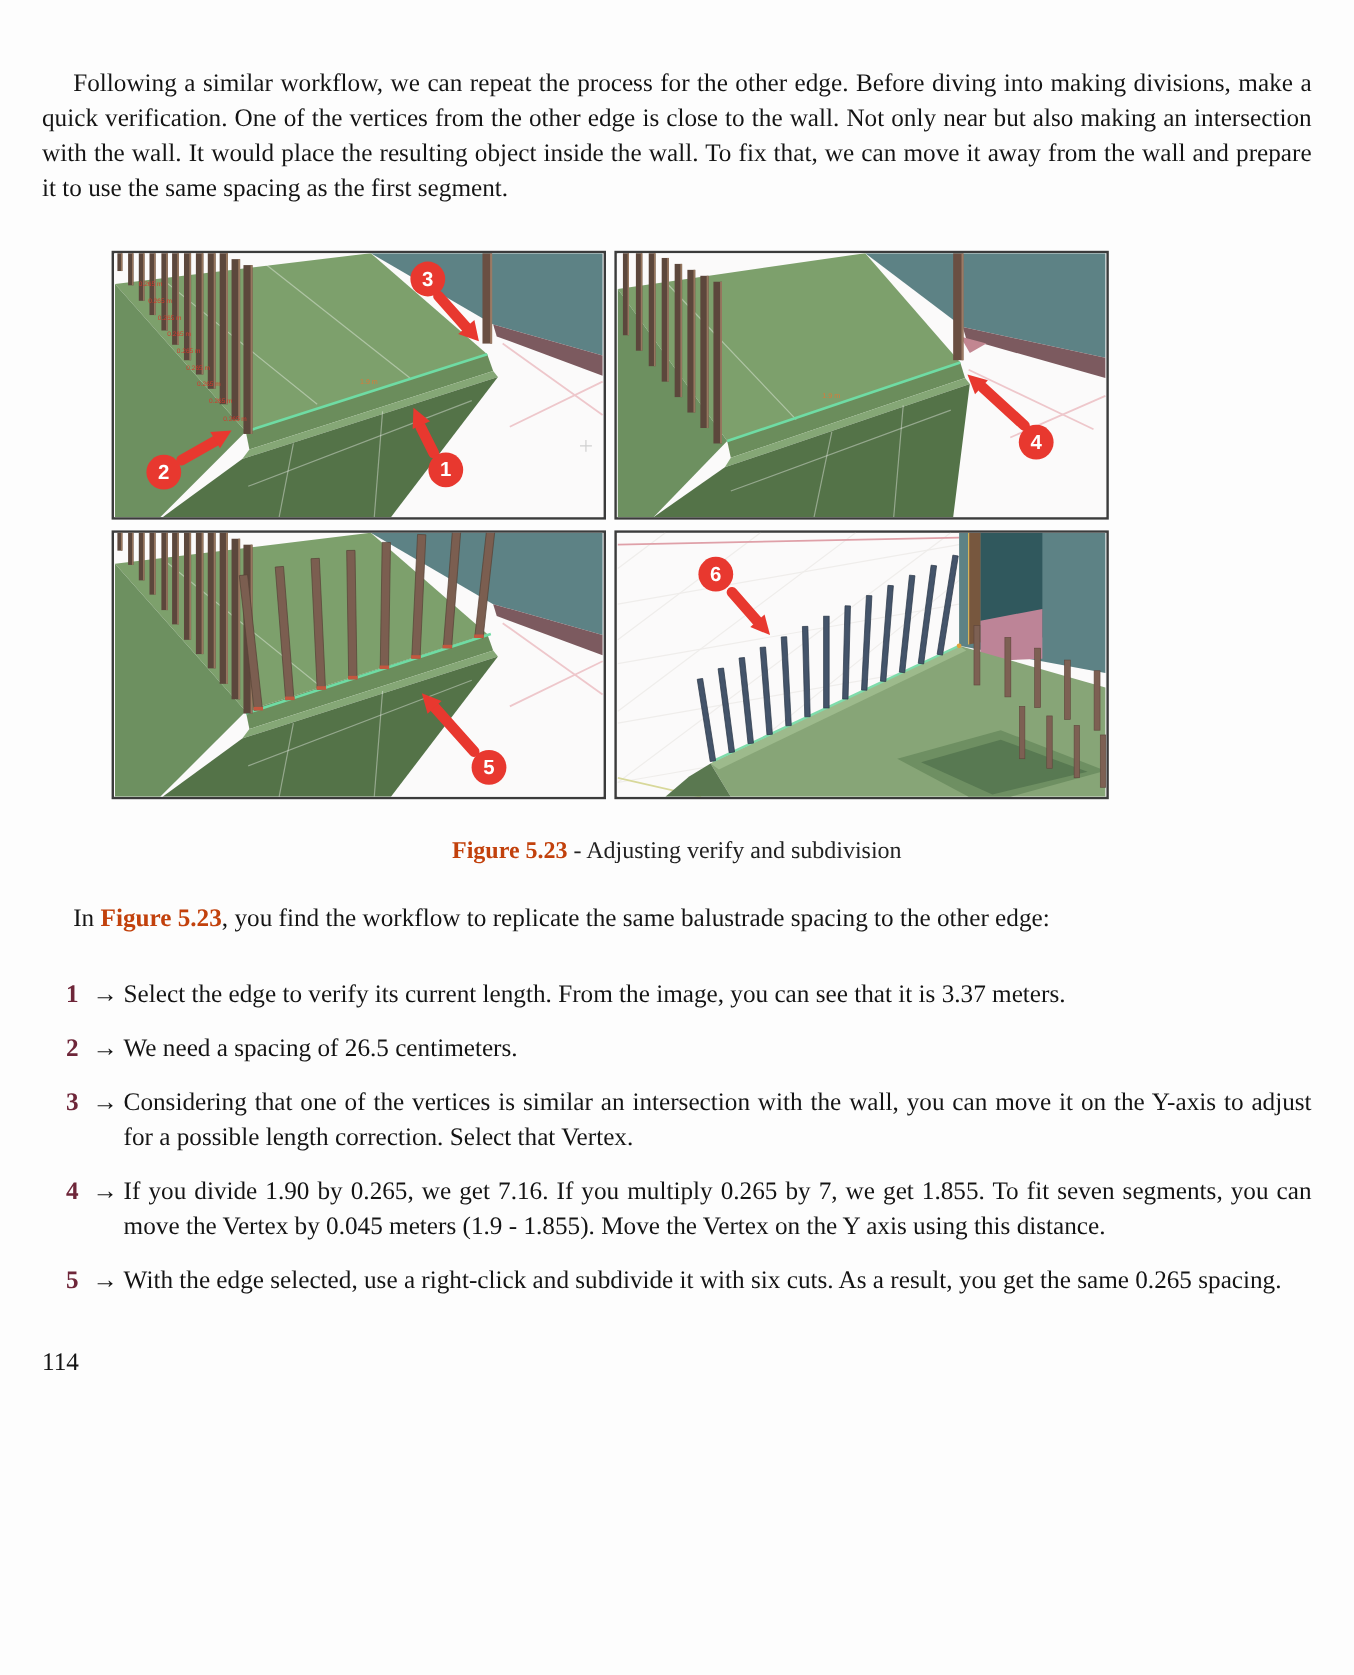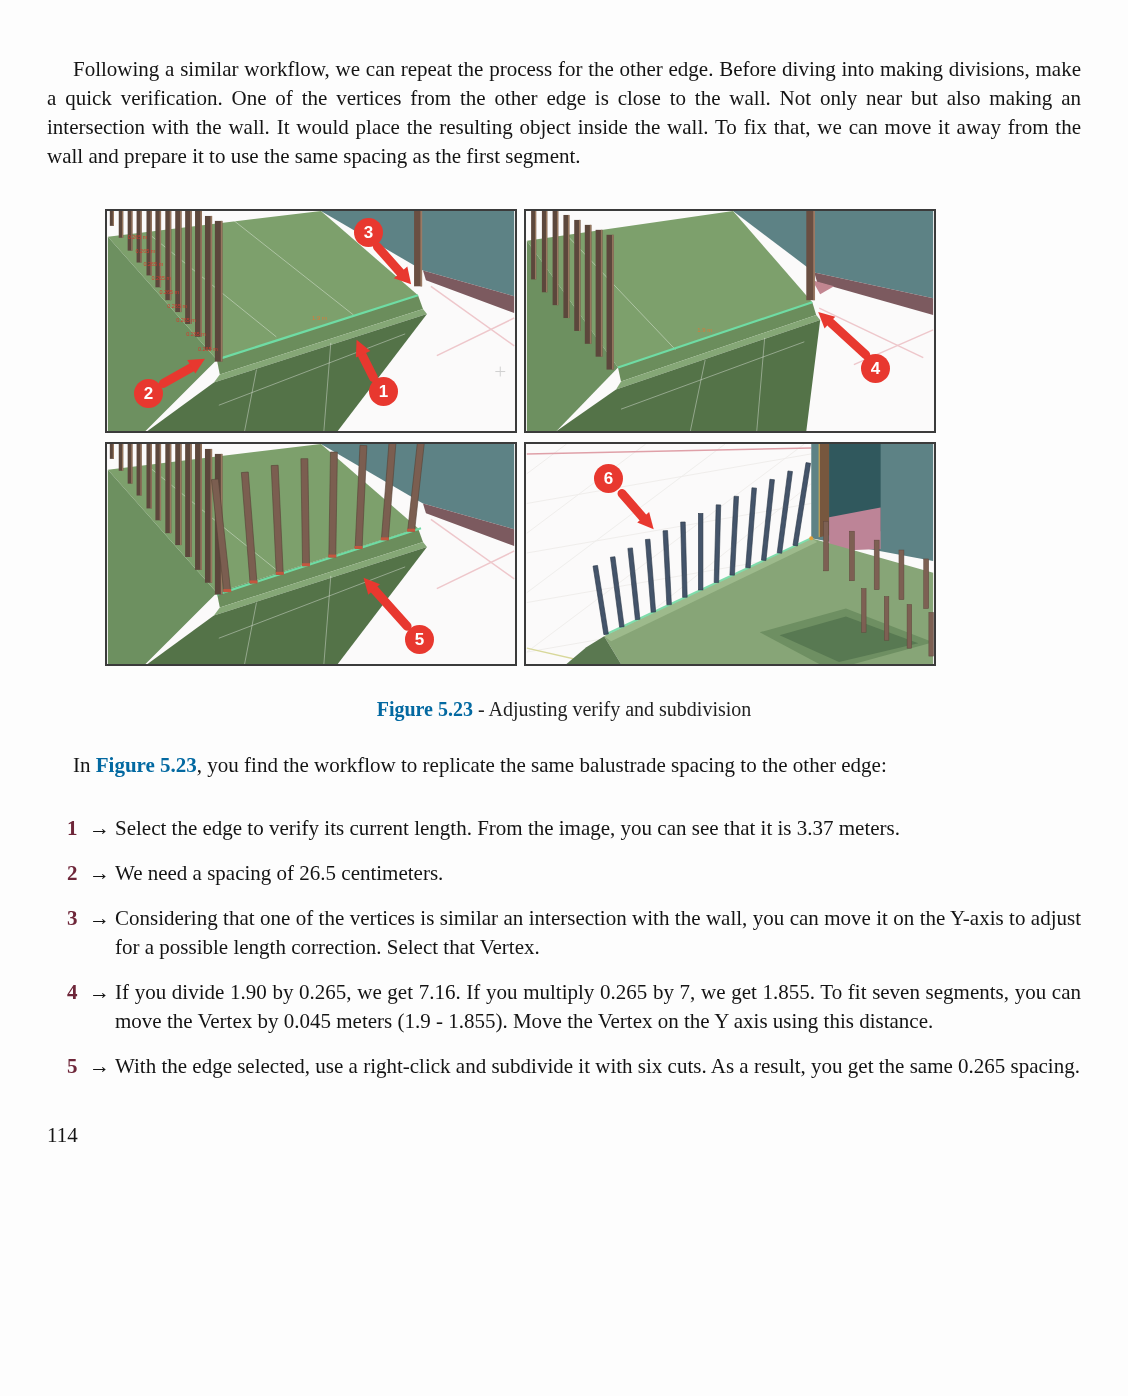--- a/index.html
+++ b/index.html
@@ -1,27 +1,27 @@
 <!DOCTYPE html>
 <html><head>
 <meta charset="utf-8">
 <style>
   * { margin:0; padding:0; box-sizing:border-box; }
   html,body { width:1128px; }
   body {
     height:1396px; background:#fdfdfd; overflow:hidden;
     font-family:"Liberation Serif", serif; color:#141414;
   }
-  .content { padding:0 47px; }
+  .content { padding:0 35px; }
   .para {
     font-size:21px; line-height:29px; text-align:justify; text-indent:26px;
   }
   .para-1 { margin-top:55px; }
   .para-2 { margin-top:30px; }
-  .figure-ref { color:#0369a1; font-weight:bold; }
+  .figure-ref { color:#c2410c; font-weight:bold; }
   .figure-wrap { margin-top:38px; margin-left:58px; width:831px; }
   .panel-grid { display:grid; grid-template-columns:412px 412px; gap:9px 7px; }
   .panel {
     position:relative; width:412px; height:224px;
     border:2px solid #3b3b3b; background:#fbfafa;
   }
   .panel svg { display:block; width:408px; height:220px; }
   .badge {
     position:absolute; width:29px; height:29px; border-radius:50%;
     background:#e8382f; color:#fff; font-family:"Liberation Sans", sans-serif;

